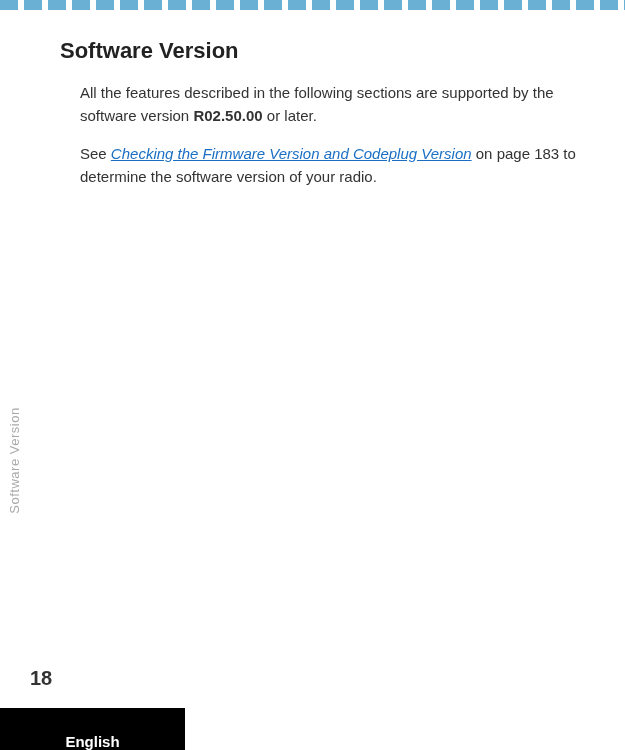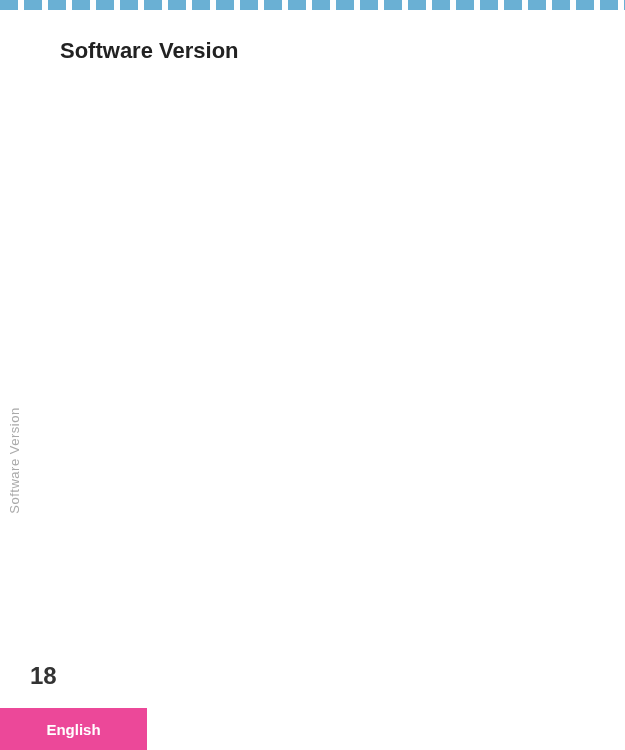--- a/index.html
+++ b/index.html
@@ -78,54 +78,60 @@
       color: #aaaaaa;
       white-space: nowrap;
       transform: rotate(-90deg);
       letter-spacing: 0.5px;
     }
 
     .page-number-area {
       position: absolute;
       bottom: 60px;
       left: 30px;
-      font-size: 24px;
+      font-size: 20px;
       font-weight: bold;
       color: #333333;
     }
 
     .bottom-language-bar {
       position: absolute;
       bottom: 0;
       left: 0;
-      width: 147px;
+      width: 185px;
       height: 42px;
-      background: #ec4899;
+      background: #000000;
       display: flex;
-      align-items: center;
+      align-items: flex-end;
       justify-content: center;
     }
 
     .language-label {
       color: #ffffff;
       font-size: 15px;
       font-weight: bold;
     }
   </style>
 </head>
 <body>
 
 <div class="top-border"></div>
 
 <div class="main-content">
   <h1 class="page-title">Software Version</h1>
 
   <div class="content-block">
 
+    <p class="paragraph">
+      <span>All the features described in the following sections are supported by the software version </span><span class="bold-text">R02.50.00</span><span> or later.</span>
+    </p>
 
+    <p class="paragraph">
+      <span>See </span><a class="link-text" href="#">Checking the Firmware Version and Codeplug Version</a><span> on page 183 to determine the software version of your radio.</span>
+    </p>
 
 
   </div>
 </div>
 
 <div class="side-label">
   <span class="side-label-text">Software Version</span>
 </div>
 
 <div class="page-number-area">18</div>

